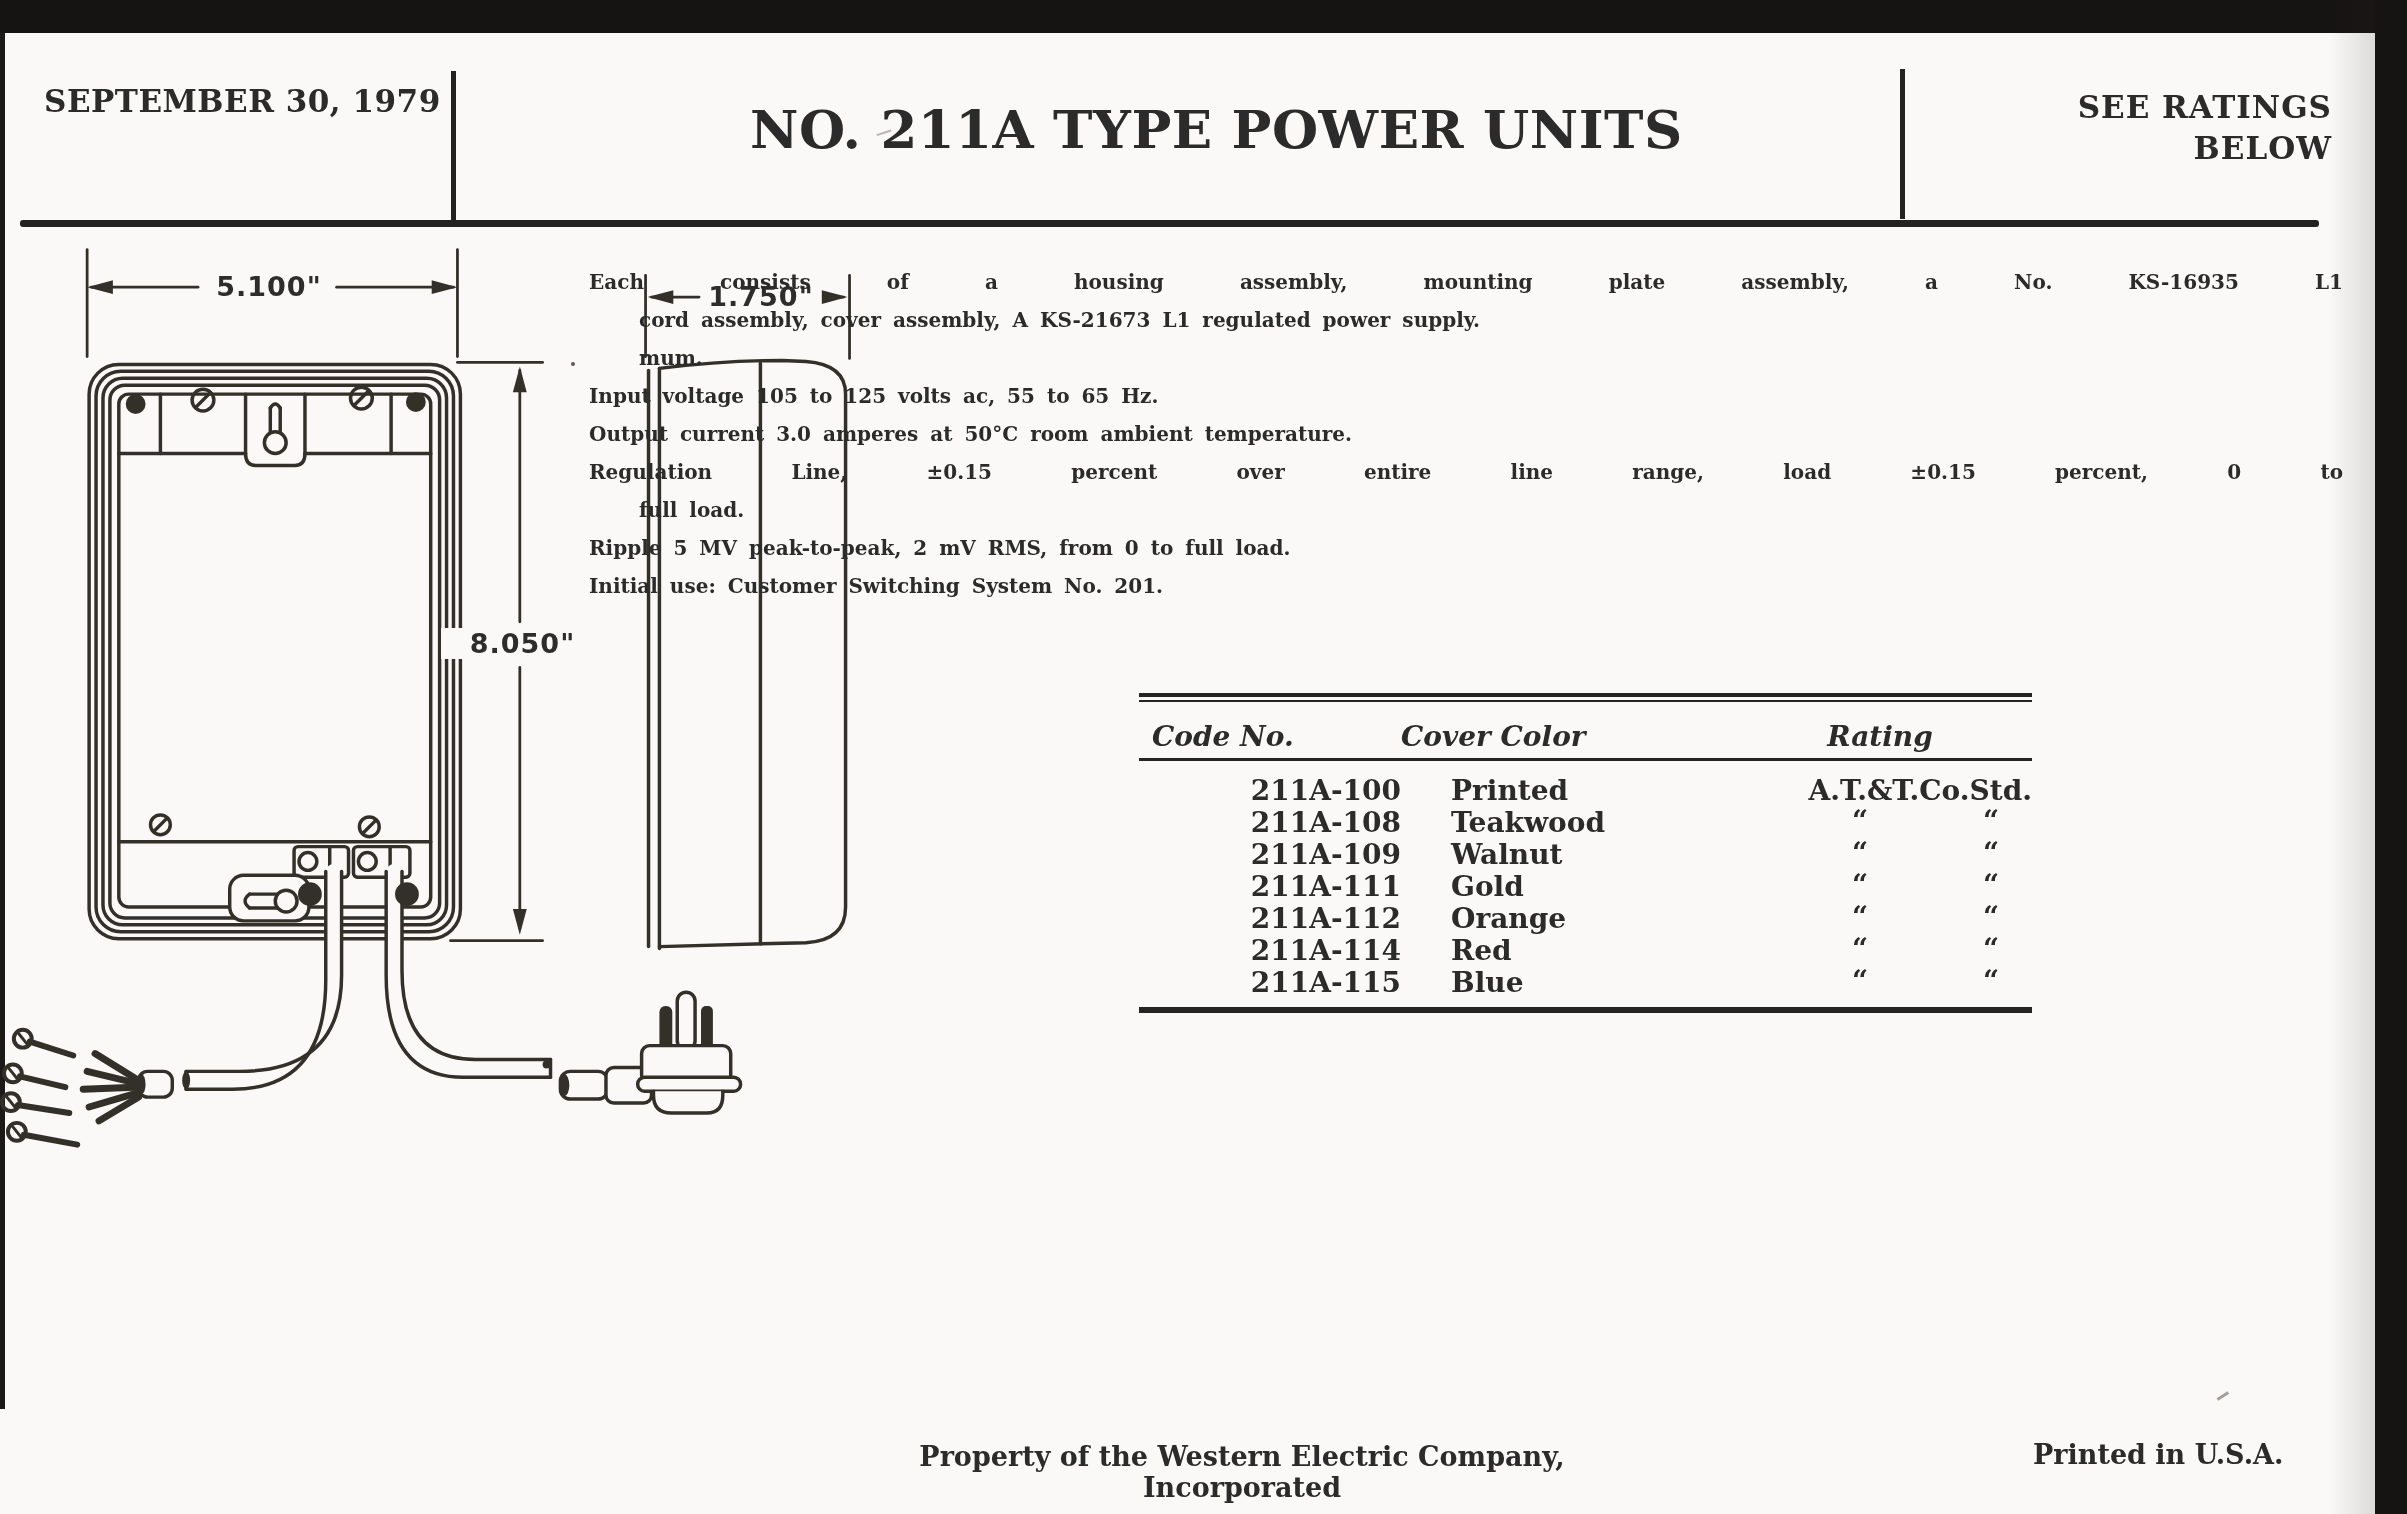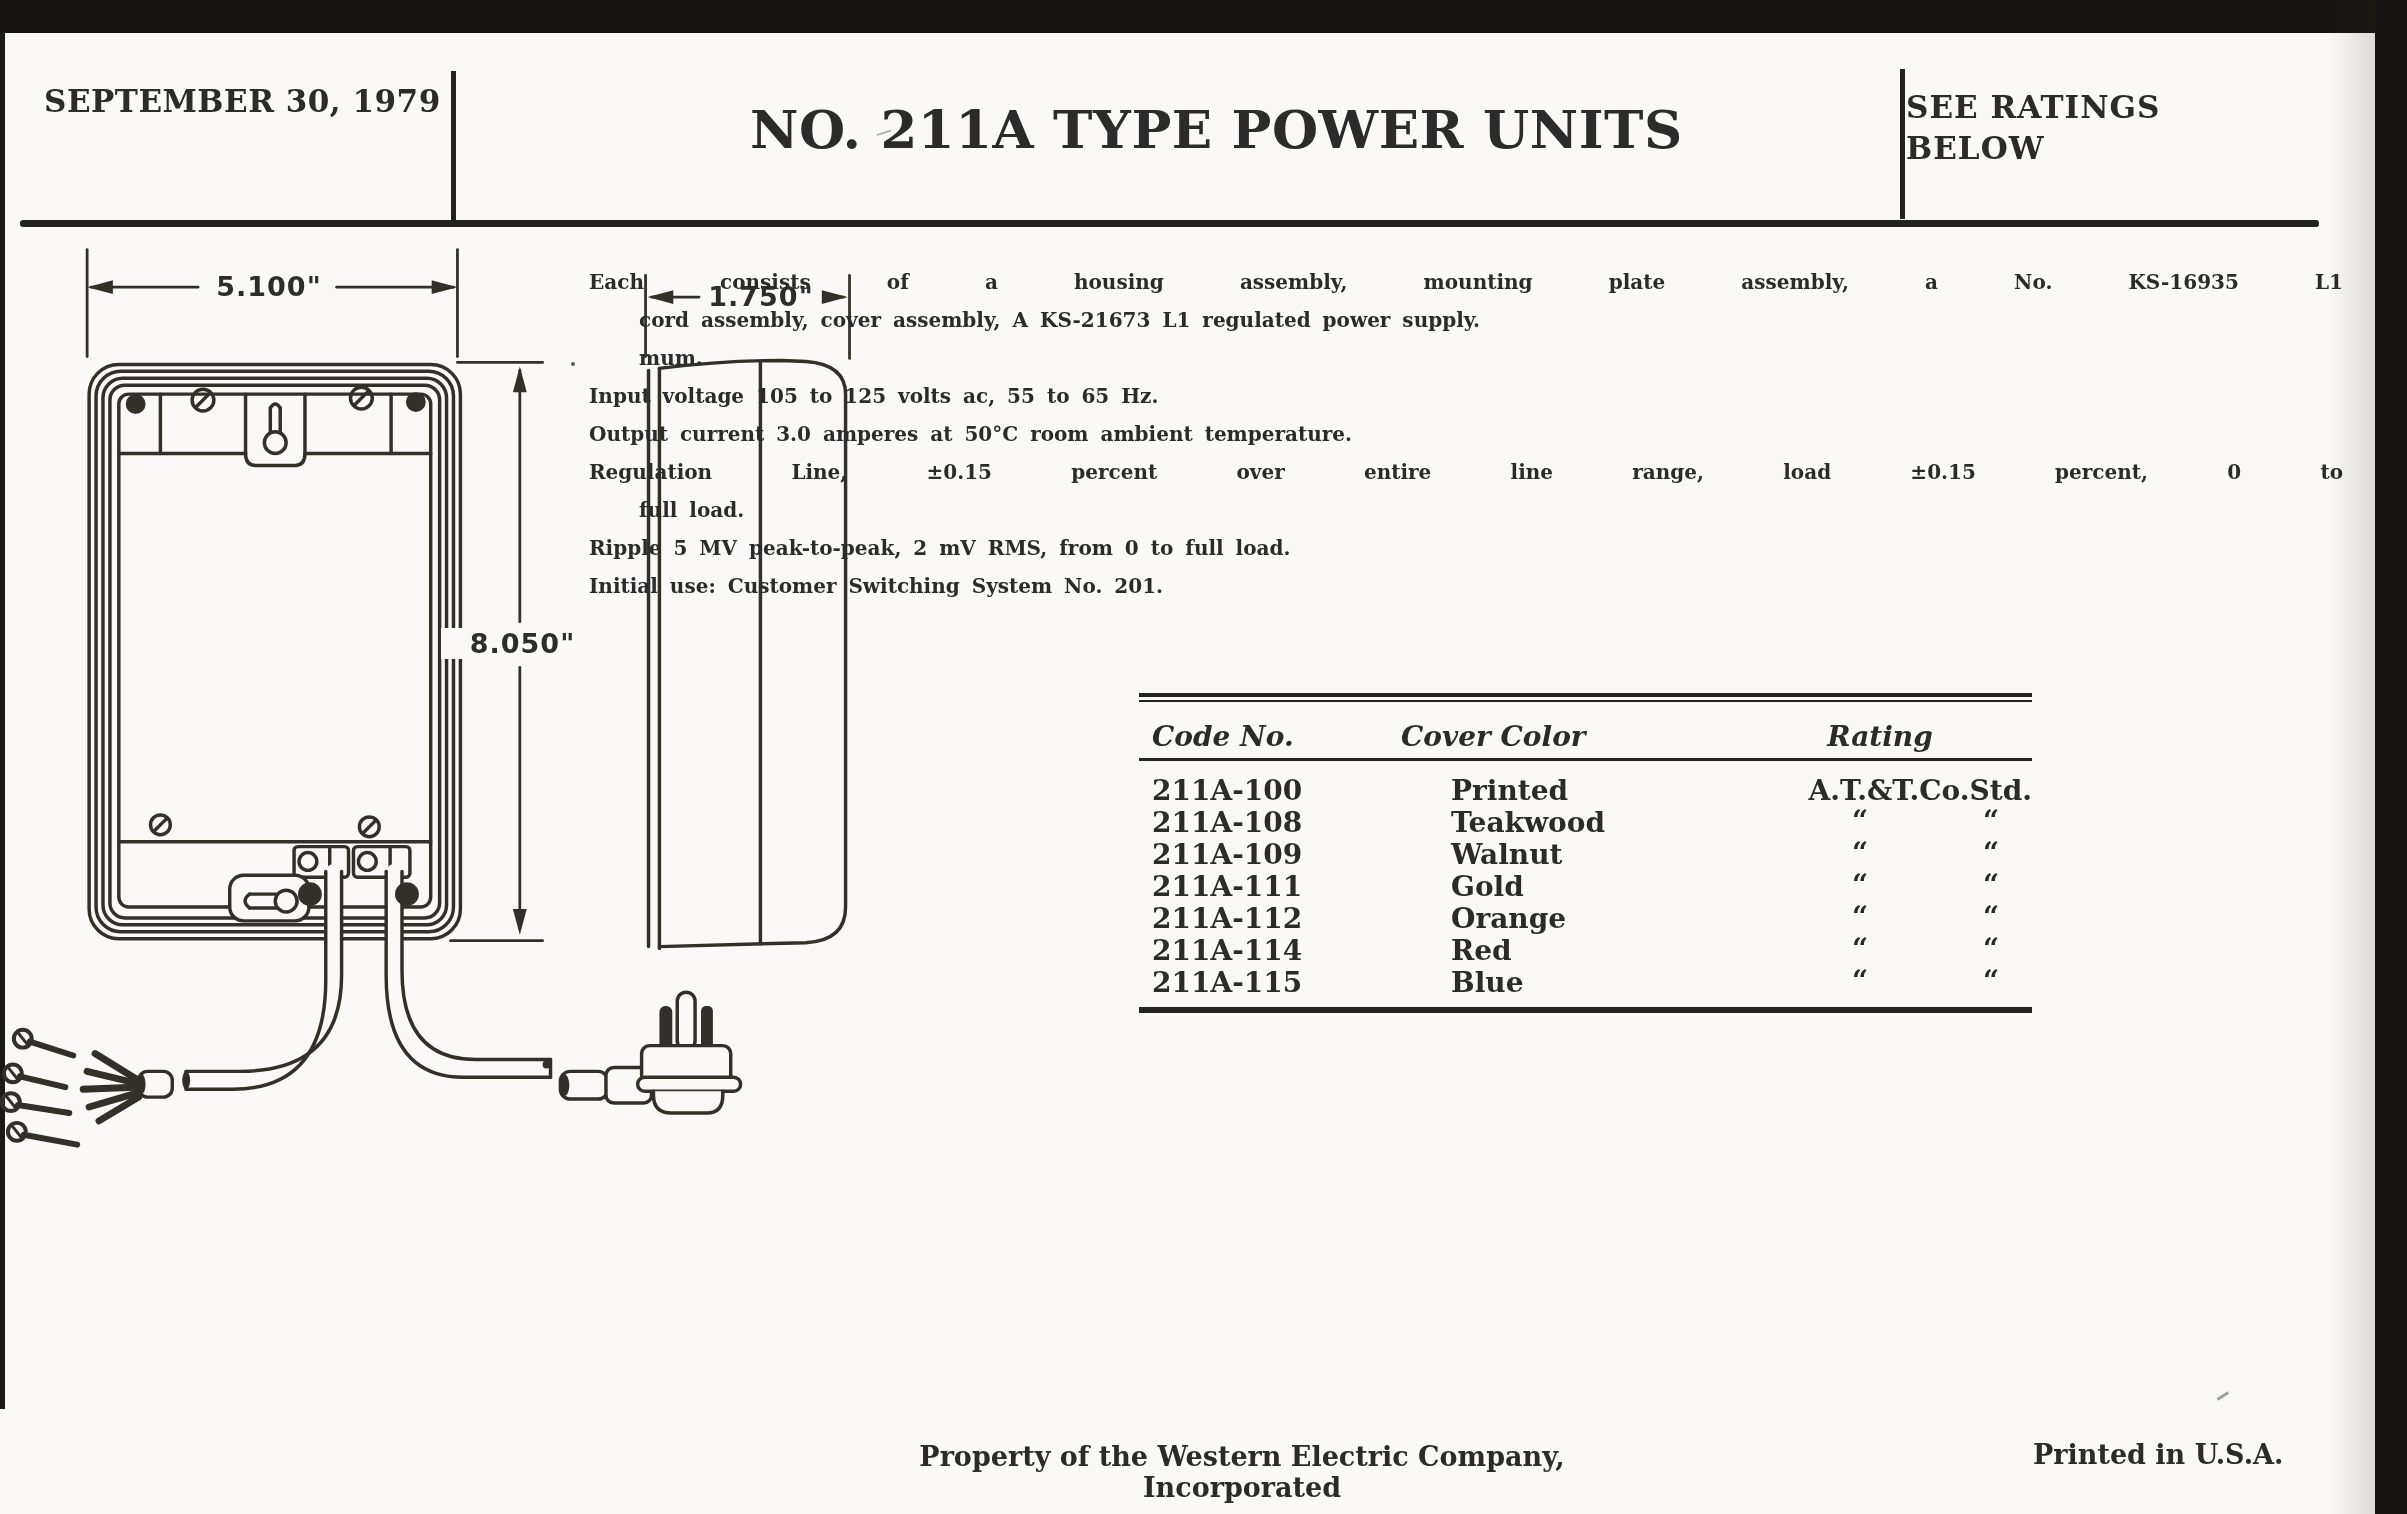--- a/index.html
+++ b/index.html
@@ -13,21 +13,21 @@
   
   .scan-top{left:0;top:0;width:2408px;height:33px;background:#161412;}
   .scan-right{left:2375px;top:0;width:33px;height:1515px;background:#161412;}
   .scan-right-fade{left:2329px;top:0;width:47px;height:1515px;
     background:linear-gradient(to right,rgba(40,35,30,0),rgba(40,35,30,0.14));}
   .scan-left{left:0;top:33px;width:5px;height:1376px;background:#1c1a18;}
   
   .doc-date{left:44px;top:83px;font-size:31px;font-weight:bold;letter-spacing:0.5px;}
   .doc-title{left:750px;top:103px;width:901px;text-align:center;font-size:53px;
     font-weight:bold;letter-spacing:0.5px;line-height:1;white-space:nowrap;}
-  .ratings-note{left:1906px;top:87px;width:426px;text-align:left;font-size:31px;
+  .ratings-note{left:1906px;top:87px;width:426px;text-align:right;font-size:31px;
     font-weight:bold;line-height:41px;letter-spacing:1px;}
   .vdiv{background:#222;width:5px;}
   .vdiv-left{left:451px;top:71px;height:154px;}
   .vdiv-right{left:1900px;top:69px;height:150px;}
   .hrule{left:20px;top:220px;width:2299px;height:7px;background:#242220;border-radius:3px;}
   
   .desc{left:589px;top:263px;width:1754px;font-size:20px;font-weight:bold;
     line-height:38px;word-spacing:5px;}
   .desc .line{white-space:nowrap;}
   .desc .line.full{white-space:normal;text-align:justify;text-align-last:justify;}
@@ -43,21 +43,21 @@
   .rule{background:#262422;}
   .rule-top1{height:4px;}
   .rule-top2{height:2px;margin-top:3px;}
   .rule-mid{height:3px;margin-top:6px;}
   .rule-bottom{height:6px;margin-top:8px;}
   .t-head{margin-top:20px;display:grid;grid-template-columns:262px 327px 304px;line-height:30px;font-style:italic;}
   .h-code{padding-left:13px;}
   .h-rating{text-align:center;}
   .t-rows{margin-top:14px;}
   .t-row{display:grid;grid-template-columns:262px 327px 304px;height:32px;line-height:31px;}
-  .c-code{padding-left:13px;}
+  .c-code{padding-left:13px;text-align:right;}
   .c-color{padding-left:50px;}
   .c-rating{position:relative;text-align:right;white-space:nowrap;}
   .c-rating .d1{position:absolute;left:124px;top:-2px;}
   .c-rating .d2{position:absolute;left:255px;top:-2px;}
   
   .footer-left{left:856px;top:1441px;width:772px;text-align:center;font-size:27px;font-weight:bold;}
   .footer-right{left:2033px;top:1439px;font-size:27px;font-weight:bold;}
   
   .pencil-mark{left:875px;top:123px;width:15px;height:9px;border-bottom:2px solid #9c9893;
     transform:rotate(-18deg);opacity:.7;}

